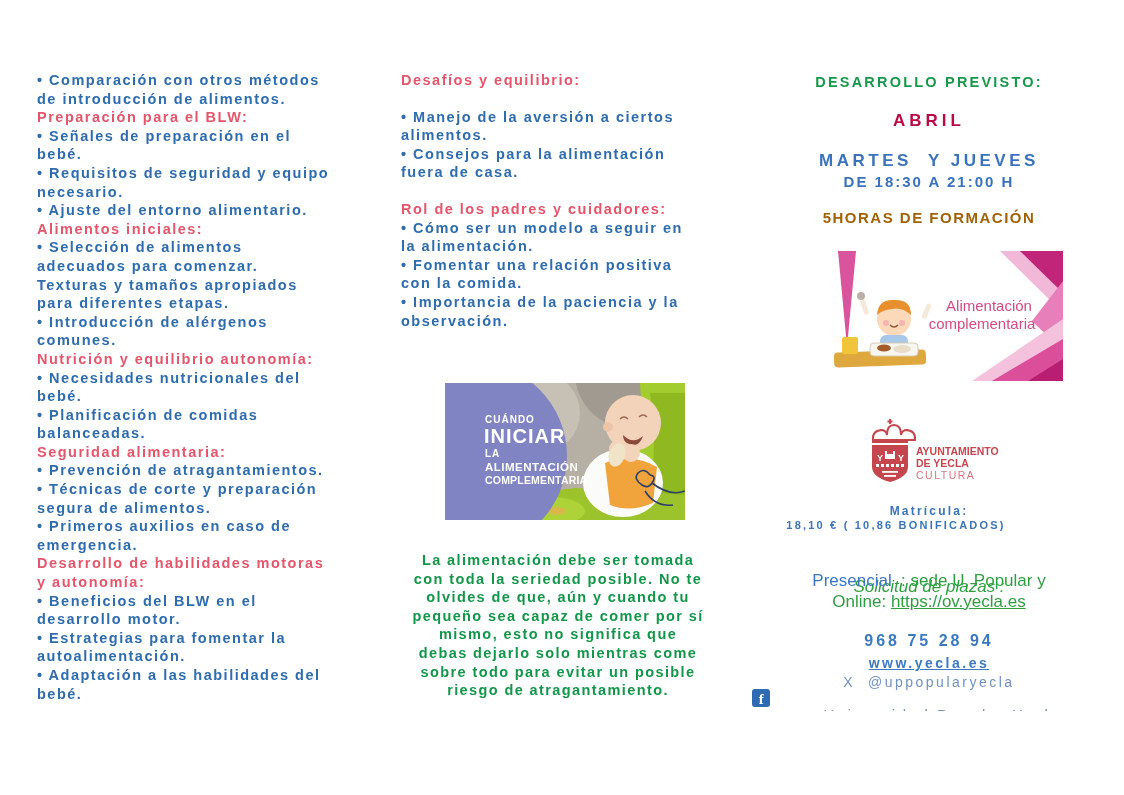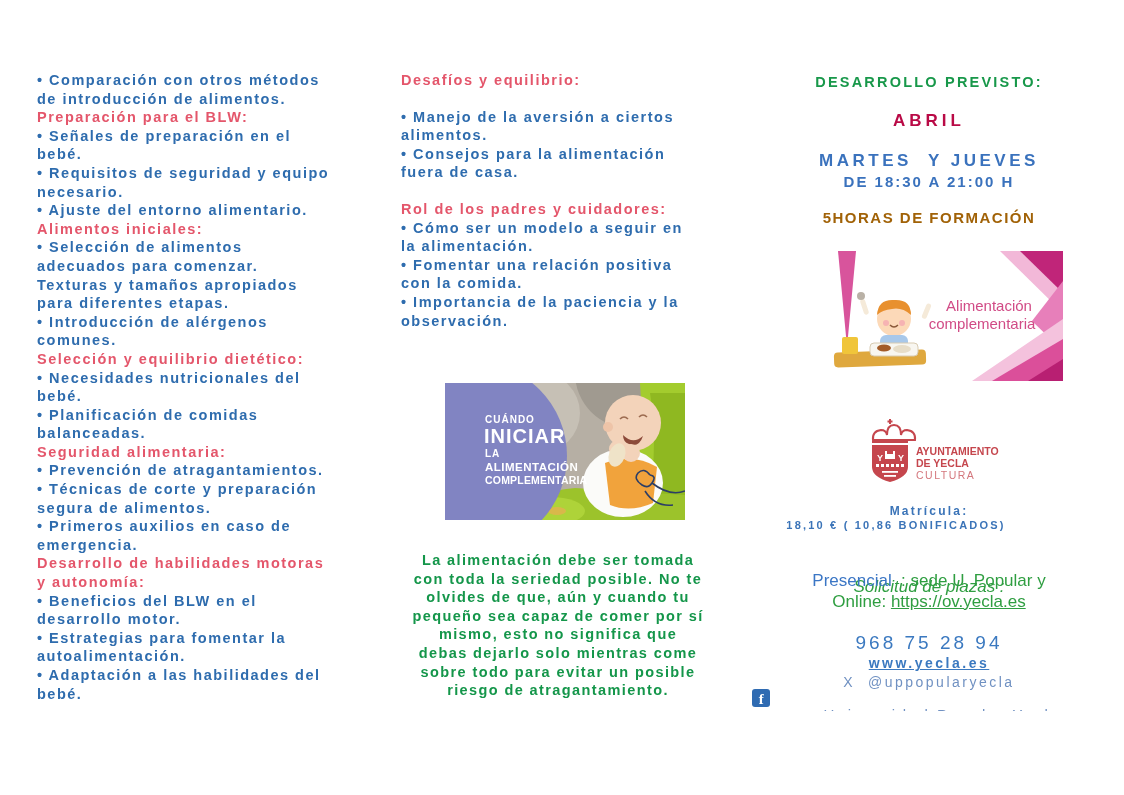--- a/index.html
+++ b/index.html
@@ -30,21 +30,21 @@
   .logo{position:absolute;left:860px;top:411px;width:142px;height:80px;}
   .fee-label{top:504px;font-size:12px;font-weight:bold;letter-spacing:2.2px;color:#3b74b8;}
   .fee-value{top:519px;font-size:11px;font-weight:bold;letter-spacing:2.2px;color:#3b74b8;
              transform:translateX(-33px);}
   .req{font-size:17px;letter-spacing:0;color:#2f9e41;}
   .req-title{top:577px;font-style:italic;}
   .req-line{top:571px;}
   .req-blue{color:#3b76c5;}
   .online-line{top:592px;}
   .link-green{color:#2f9e41;text-decoration:underline;}
-  .r-phone{top:632px;font-size:19px;font-weight:normal;letter-spacing:3px;color:#3b79c0;}
+  .r-phone{top:632px;font-size:16px;font-weight:bold;letter-spacing:3px;color:#3b79c0;}
   .r-www{top:655px;font-size:14px;}
   .r-www a{font-weight:bold;letter-spacing:2.5px;color:#3b79c0;text-decoration:underline;}
   .r-x{top:674px;font-size:14px;letter-spacing:2.5px;color:#7091c2;}
   .r-fb{top:689px;font-size:15px;letter-spacing:2.5px;color:#7091c2;}
   .fb-icon{position:absolute;left:-26px;top:0px;width:18px;height:18px;}
   .r-email{position:absolute;left:758px;top:709px;margin:0;font-family:"Liberation Serif",serif;
            font-size:15.5px;text-decoration:underline;}
   .r-email a{color:#2a2ab0;text-decoration:underline;white-space:pre;}
   a{cursor:pointer;}
 </style>
@@ -62,21 +62,21 @@
     <p class="b">• Requisitos de seguridad y equipo
 necesario.</p>
     <p class="b">• Ajuste del entorno alimentario.</p>
     <p class="h">Alimentos iniciales:</p>
     <p class="b">• Selección de alimentos
 adecuados para comenzar.</p>
     <p class="b"> Texturas y tamaños apropiados
 para diferentes etapas.</p>
     <p class="b">• Introducción de alérgenos
 comunes.</p>
-    <p class="h">Selección y equilibrio dietético:</p>
+    <p class="h">Nutrición y equilibrio autonomía:</p>
     <p class="b">• Necesidades nutricionales del
 bebé.</p>
     <p class="b">• Planificación de comidas
 balanceadas.</p>
     <p class="h">Seguridad alimentaria:</p>
     <p class="b">• Prevención de atragantamientos.</p>
     <p class="b">• Técnicas de corte y preparación
 segura de alimentos.</p>
     <p class="b">• Primeros auxilios en caso de
 emergencia.</p>

